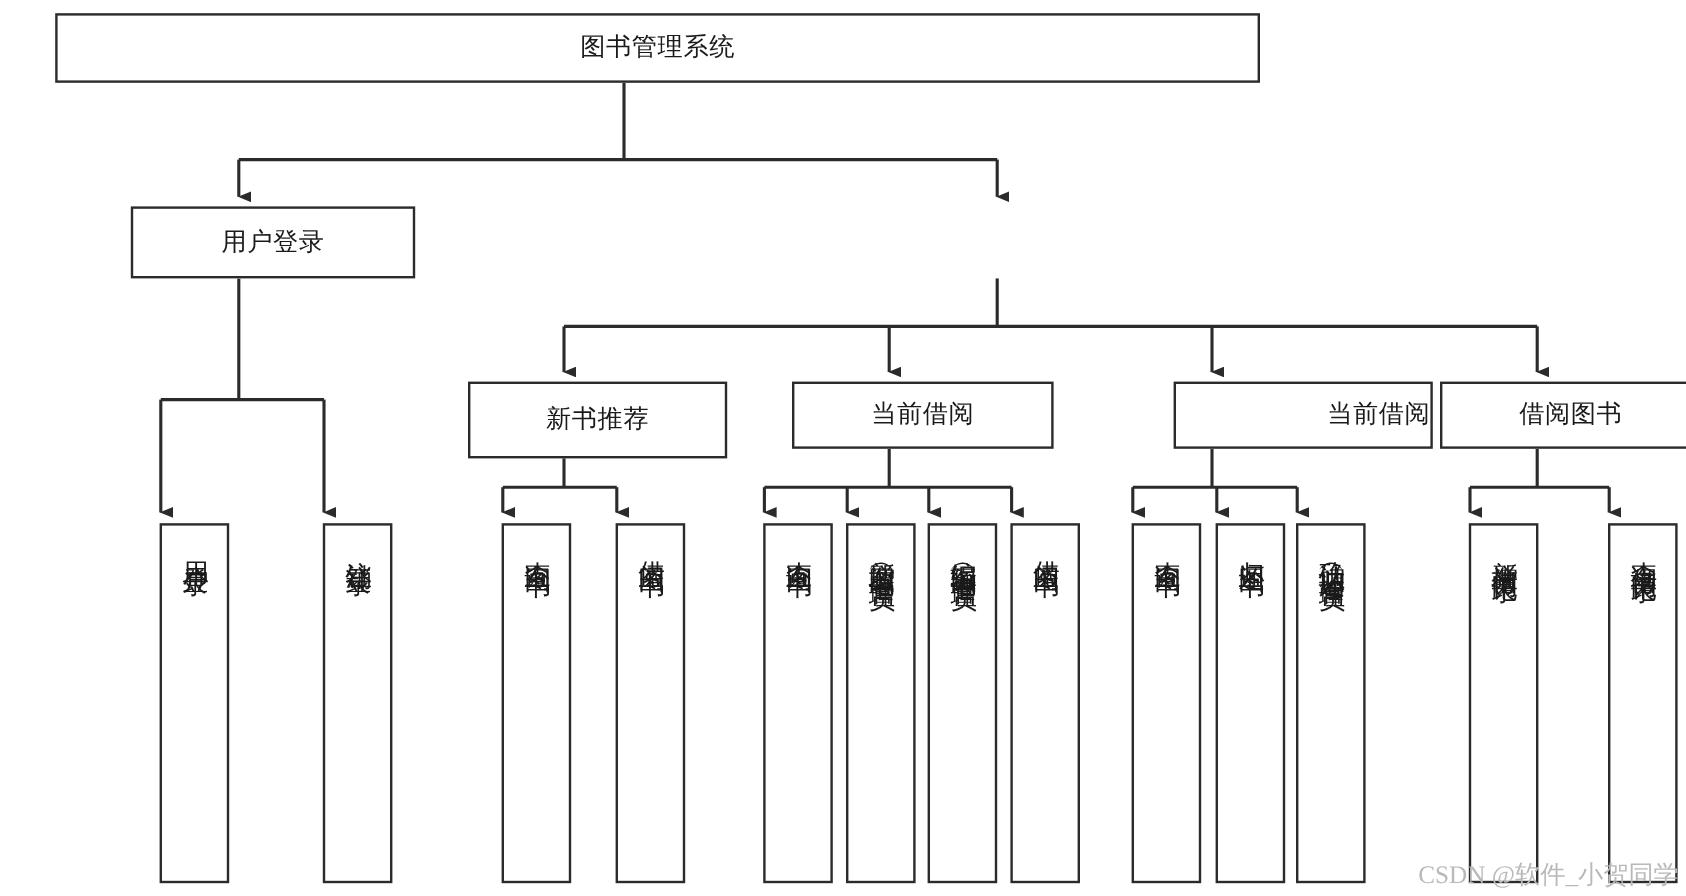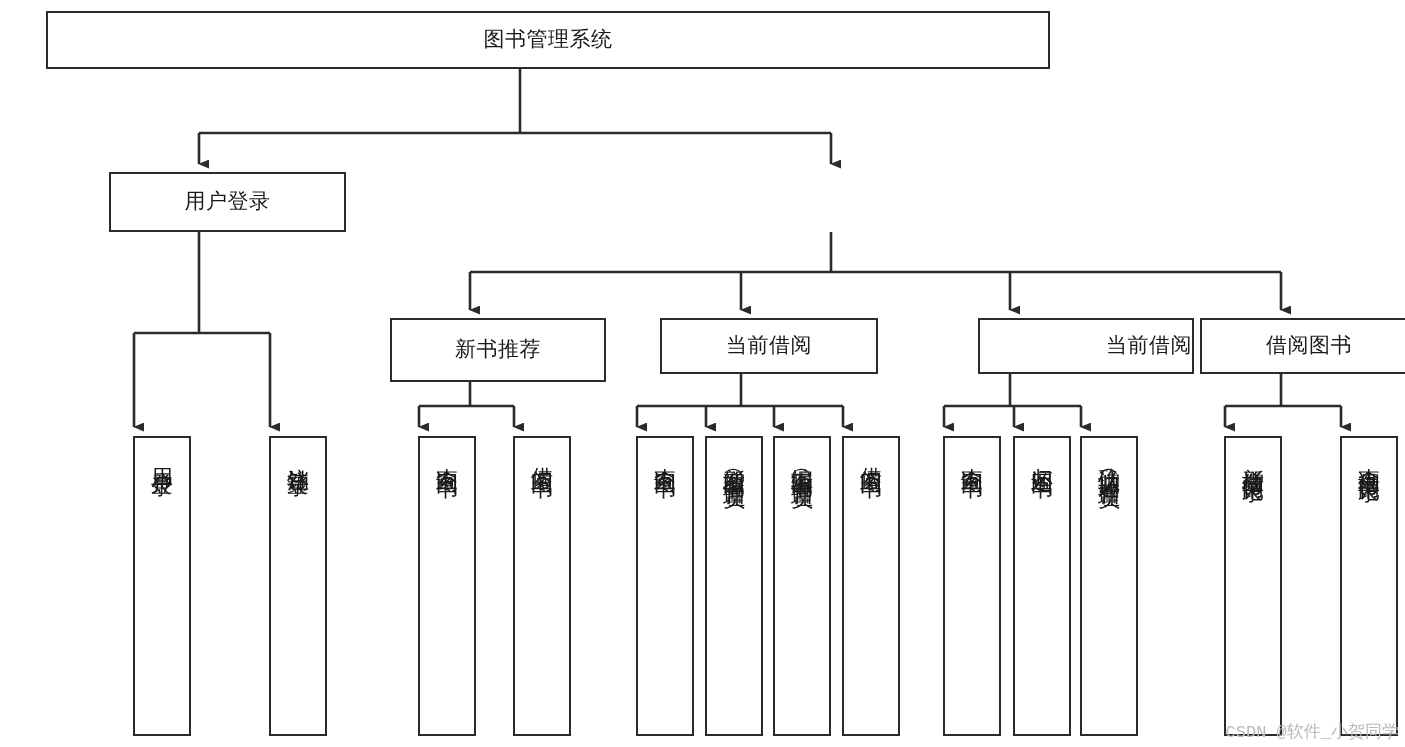--- a/index.html
+++ b/index.html
@@ -62,25 +62,25 @@
     text-orientation: upright;
     font-size: 22px;
     letter-spacing: 3px;
     line-height: 1;
     white-space: nowrap;
   }
   #watermark {
     position: absolute;
     right: 6px;
     bottom: 4px;
-    font-size: 17px;
+    font-size: 21px;
     color: #b9b9b9;
     white-space: nowrap;
     z-index: 3;
-    font-family: Liberation Mono, monospace;
+    font-family: Liberation Serif, serif;
   }
 </style>
 </head>
 <body>
 
 <div id="canvas">
 
   <svg id="connectors" viewBox="0 0 1405 747" xmlns="http://www.w3.org/2000/svg">
     <defs>
       <marker id="arrowhead" markerWidth="9" markerHeight="11" refX="4.5" refY="10.2" orient="auto" markerUnits="userSpaceOnUse">

